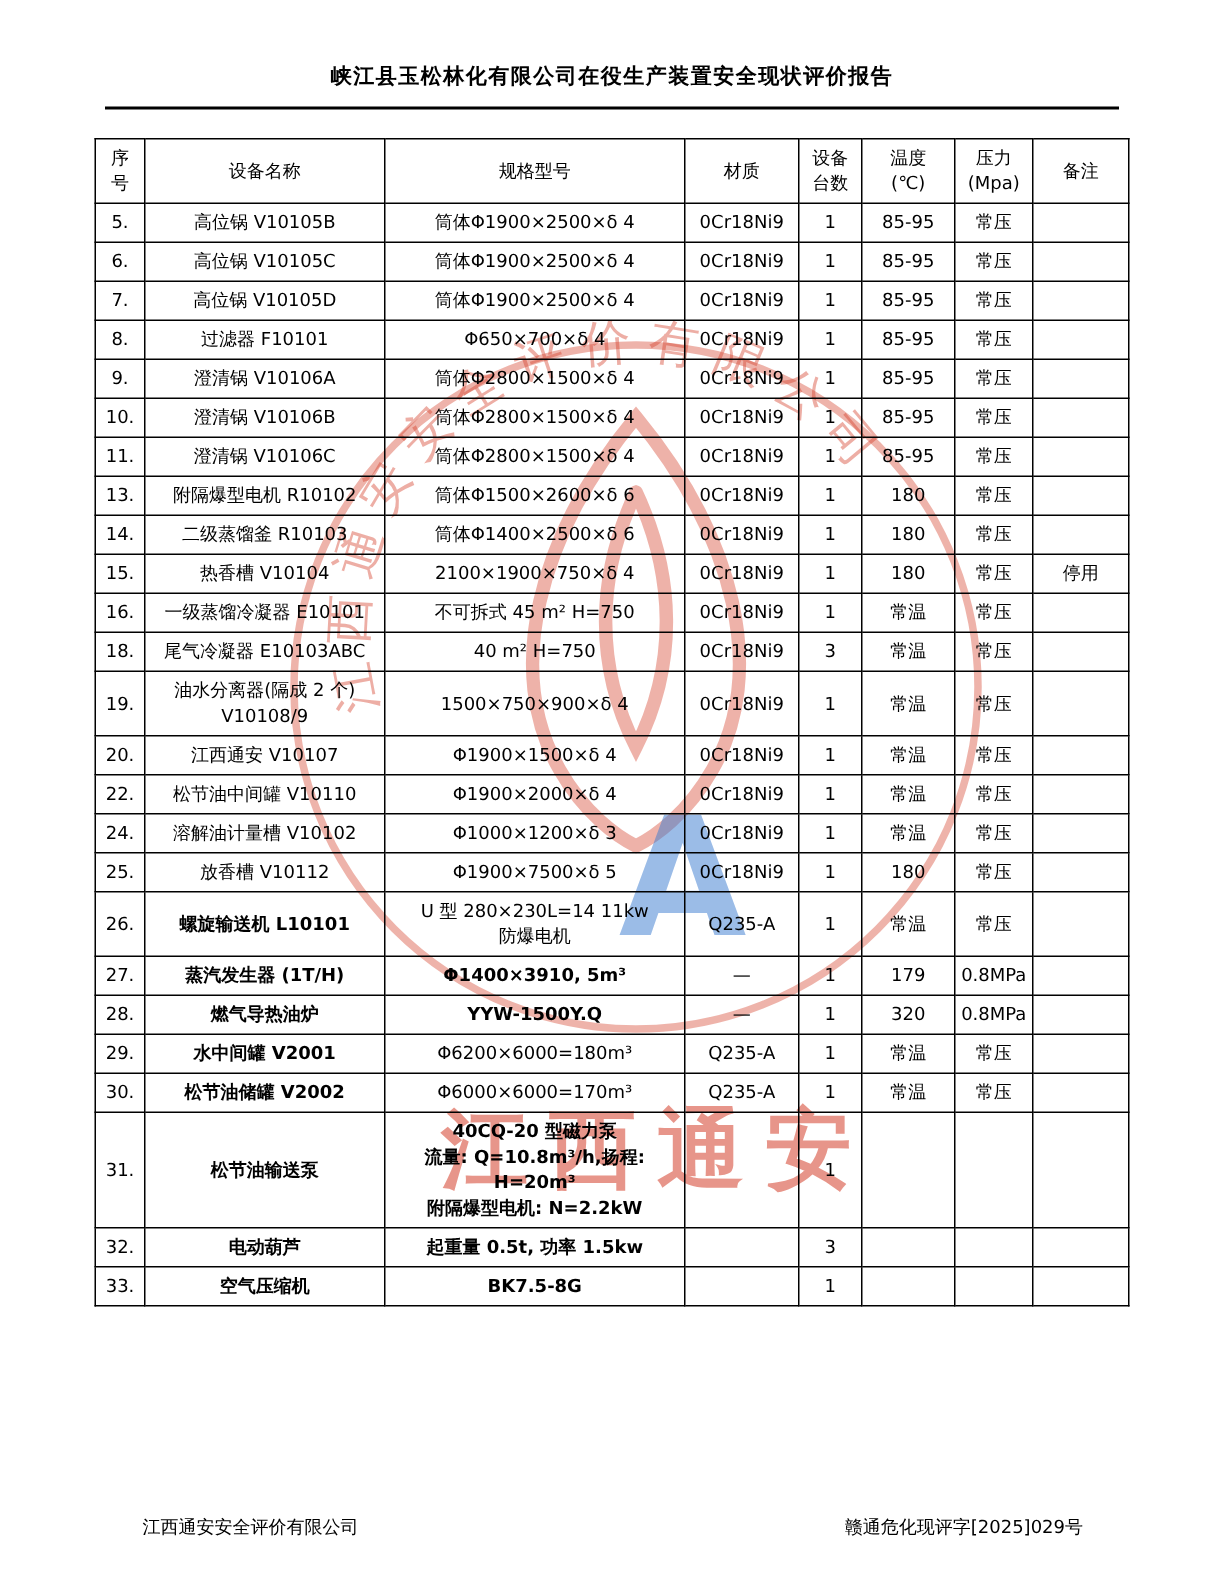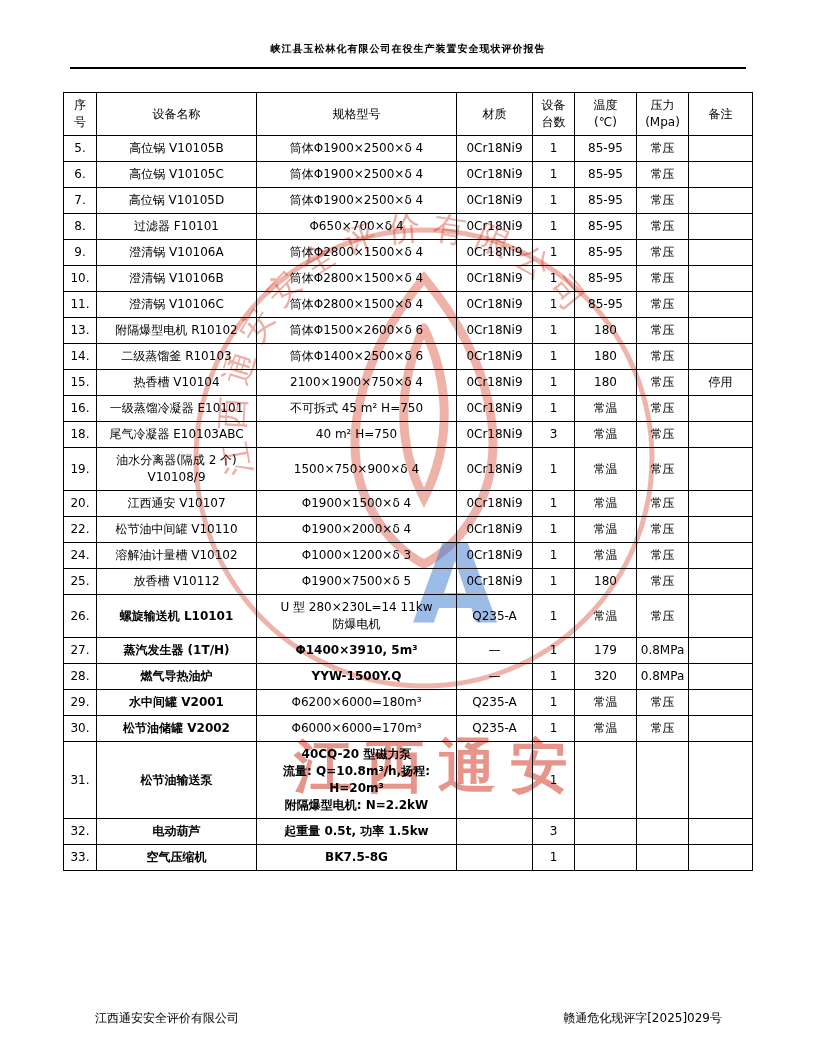--- a/index.html
+++ b/index.html
@@ -3,21 +3,21 @@
 <meta charset="utf-8">
 <style>
   html,body { margin:0; padding:0; background:#9a9a9a; }
   .page {
     position:relative; width:816px; height:1056px; margin:0 auto;
     background:#ffffff; overflow:hidden;
     font-family:"DejaVu Sans","Liberation Sans",sans-serif; color:#000;
   }
   .doc-header {
     position:absolute; top:42px; left:70px; right:70px; z-index:2;
-    text-align:center; font-size:10px; font-weight:bold;
+    text-align:center; font-size:14px; font-weight:bold;
     padding-bottom:11px; border-bottom:2px solid #000;
     letter-spacing:1px;
   }
   .table-wrap { position:absolute; top:92px; left:63px; width:690px; z-index:2; }
   table { border-collapse:collapse; width:100%; table-layout:fixed; }
   th, td {
     border:1px solid #000; text-align:center; vertical-align:middle;
     font-size:12px; line-height:17px; padding:4px 2px;
     white-space:pre-line; overflow:hidden; font-weight:normal;
   }

